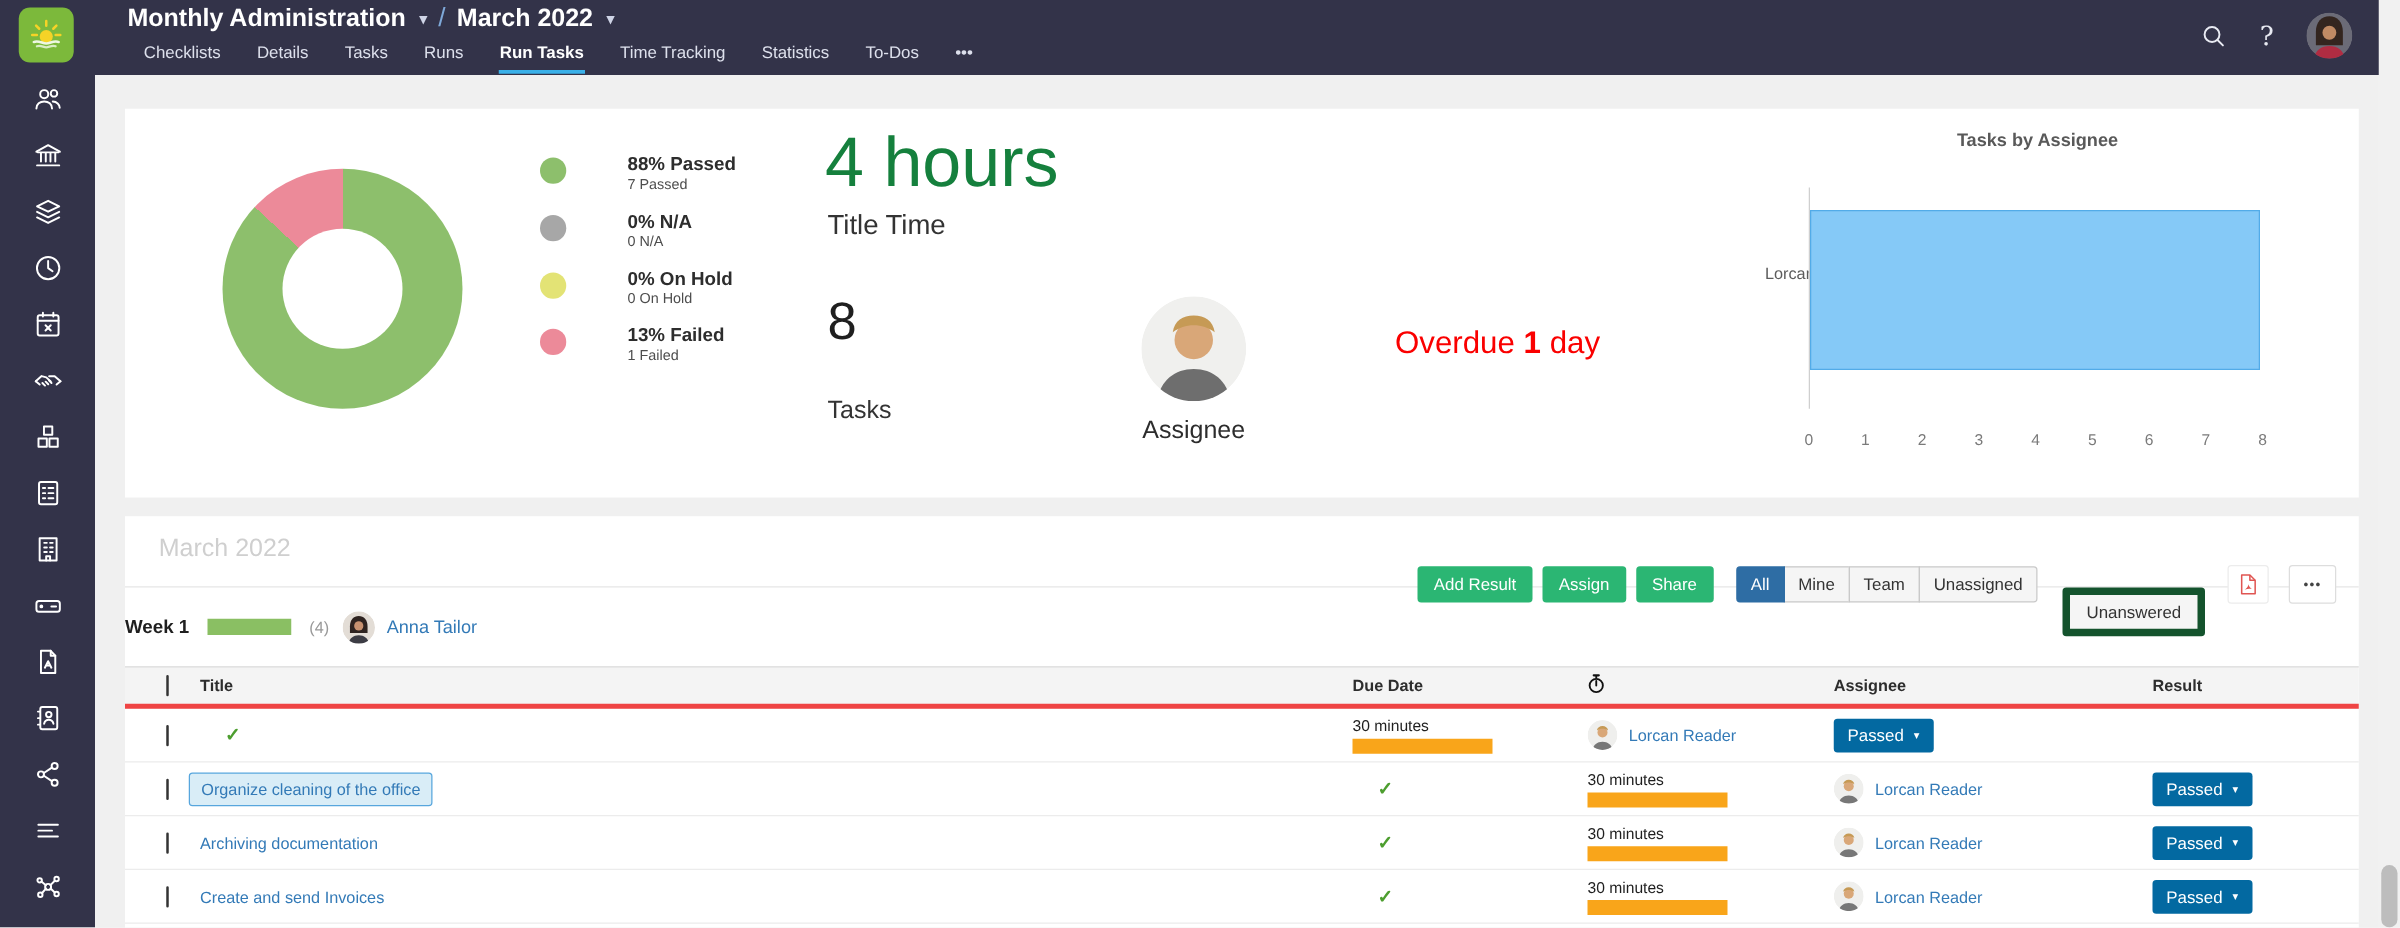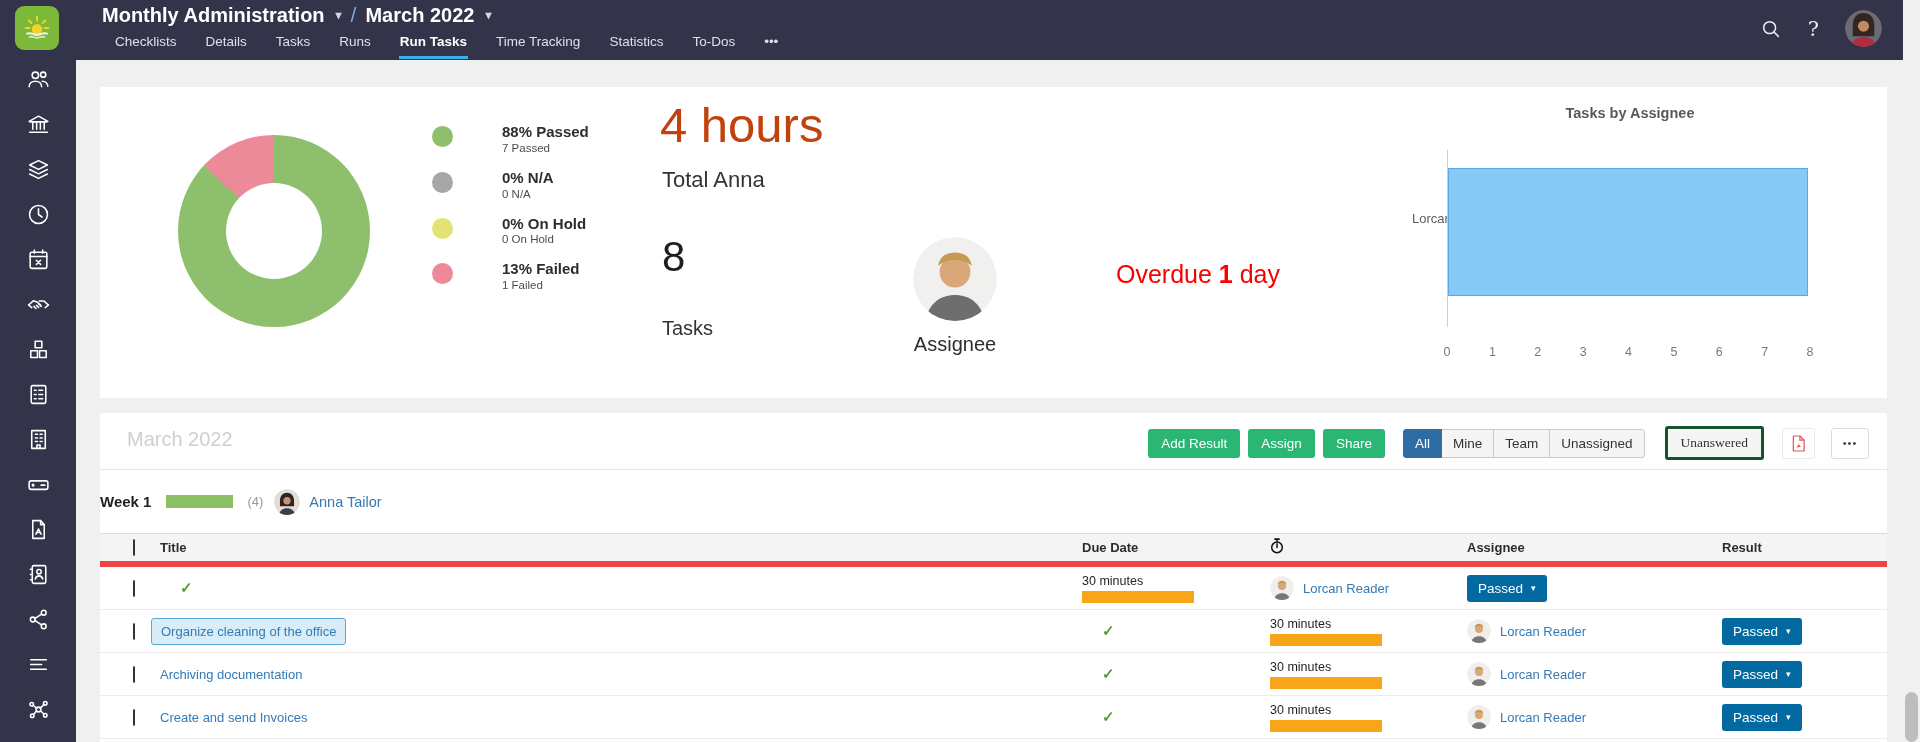--- a/index.html
+++ b/index.html
@@ -46,21 +46,21 @@
   .legend-item { display:flex; align-items:flex-start; margin-bottom:15px;gap:35px; }
   .legend-dot { width:21px; height:21px; border-radius:50%; margin-right:14px; margin-top:3px; }
   .li-0 .legend-dot { background:#8dbf6c; }
   .li-1 .legend-dot { background:#a7a7a7; }
   .li-2 .legend-dot { background:#e3e375; }
   .li-3 .legend-dot { background:#ec8a99; }
   .legend-label { font-size:15px; font-weight:700; color:#2d2d2d; line-height:1.25; }
   .legend-sub { font-size:11.5px; color:#4d4d4d; }
 
   
-  .stat-time   { position:absolute; left:560px; top:10px;  font-size:49px; color:#c2410c;text-align:right; }
+  .stat-time   { position:absolute; left:560px; top:10px;  font-size:56px; color:#15803d;text-align:right; }
   .stat-time-l { position:absolute; left:562px; top:80px;  font-size:22px; color:#333; }
   .stat-count  { position:absolute; left:562px; top:146px; font-size:42px; color:#1f1f1f; }
   .stat-count-l{ position:absolute; left:562px; top:230px; font-size:20px; color:#333; }
   .assignee-block { position:absolute; left:798px; top:150px; width:114px; text-align:center; }
   .assignee-avatar { width:84px; height:84px; border-radius:50%; overflow:hidden; margin:0 auto; }
   .assignee-label { margin-top:12px; font-size:20px; color:#2d2d2d; }
   .overdue { position:absolute; left:1016px; top:168px; width:175px; font-size:25px; color:#fa0000; line-height:1.55; }
   .overdue b { font-weight:700; }
 
   
@@ -79,37 +79,37 @@
   .sec-title { position:absolute; left:27px; top:15px; font-size:20px; color:#cfcfcf; }
   .toolbar { position:absolute; right:18px; top:13px; display:flex; align-items:center; gap:8px; }
   .btn-green { background:#2bb673; color:#fff; border:none; border-radius:3px; font-size:13.5px;
                padding:7px 13px; cursor:pointer; font-family:inherit; }
   .segmented { display:flex; margin-left:10px; }
   .seg-btn { background:#f5f5f5; border:1px solid #c9c9c9; color:#333; font-size:13.5px;
              padding:6px 11px; margin-left:-1px; cursor:pointer; font-family:inherit; }
   .seg-btn:first-child { border-radius:3px 0 0 3px; margin-left:0; }
   .seg-btn:last-child { border-radius:0 3px 3px 0; }
   .seg-btn.active { background:#2e6da4; border-color:#2e6da4; color:#fff; position:relative; z-index:1; }
-  .btn-plain { background:#f5f5f5; border:3px solid #14532d; color:#333; font-size:13.5px;
-               padding:6px 13px; border-radius:3px; margin-left:12px; cursor:pointer; font-family:Liberation Serif, serif; }
+  .btn-plain { background:#f5f5f5; border:6px solid #14532d; color:#333; font-size:13.5px;
+               padding:6px 13px; border-radius:3px; margin-left:12px; cursor:pointer; font-family:Liberation Sans, sans-serif;margin-top:44px; }
   .btn-pdf { width:33px; height:31px; background:#fff; border:1px solid #ececec; border-radius:3px;
              display:flex; align-items:center; justify-content:center; margin-left:10px; cursor:pointer; }
   .btn-more { width:38px; height:31px; background:#fff; border:1px solid #ddd; border-radius:3px;
               color:#444; font-size:11px; letter-spacing:1px; margin-left:8px; cursor:pointer; font-family:inherit; }
 
   .group-row { height:63px; display:flex; align-items:center; }
   .week-label { font-size:15px; font-weight:700; color:#1f1f1f; }
   .week-bar { width:67px; height:13px; background:#8abf63; margin-left:15px; }
   .group-count { font-size:13px; color:#999; margin-left:14px; }
   .avatar-sm { width:26px; height:26px; border-radius:50%; overflow:hidden; margin-left:11px; flex:none; }
   .link { color:#337ab7; text-decoration:none; cursor:pointer; }
   .group-name { font-size:14.5px; margin-left:9px; }
 
   .tgrid { display:grid; grid-template-columns:60px 922px 188px 197px 255px 1fr; align-items:center; }
-  .thead { height:34px; background:#f4f4f4; border-top:1px solid #dcdcdc; border-bottom:6px solid #ef4444;
+  .thead { height:34px; background:#f4f4f4; border-top:1px solid #dcdcdc; border-bottom:4px solid #ef4444;
            font-size:13px; font-weight:700; color:#2d2d2d; }
   .trow { height:43px; border-bottom:1px solid #ececec; font-size:13px; }
   .cell-check { padding-left:33px; }
   .checkbox { width:16px; height:16px; border:1.5px solid #333; border-radius:2px; background:#fff; cursor:pointer; }
   .title-link { font-size:13px; }
   .title-sel { background:#d9edf7; border:1px solid #57a6dd; border-radius:3px; padding:5px 9px; margin-left:-9px;
                display:inline-block; }
   .due-check { padding-left:20px; color:#4d9e2f; font-weight:700; font-size:15px; }
   .time-cell .t-label { font-size:12.5px; color:#1f1f1f; }
   .time-cell .t-bar { width:112px; height:12px; background:#f9a51a; margin-top:3px; }
@@ -323,21 +323,21 @@
         <div class="legend-item li-3">
           <span class="legend-dot"></span>
           <span>
               <div class="legend-label">13% Failed</div>
           <div class="legend-sub">1 Failed</div>
             </span>
         </div>
       </div>
 
       <div class="stat-time">4 hours</div>
-      <div class="stat-time-l">Total Anna</div>
+      <div class="stat-time-l">Title Time</div>
       <div class="stat-count">8</div>
       <div class="stat-count-l">Tasks</div>
 
       <div class="assignee-block">
         <div class="assignee-avatar">
           <svg width="84" height="84" viewBox="0 0 24 24">
             <circle cx="12" cy="12" r="12" fill="#f0f0ee"></circle>
             <circle cx="12" cy="10" r="4.4" fill="#d9a778"></circle>
             <path d="M7.2 8.2C7.6 5.6 9.5 4.4 12 4.4s4.4 1.2 4.8 3.8c-1.5-1.1-3-1.6-4.8-1.6s-3.3.5-4.8 1.6z" fill="#c69a55"></path>
             <path d="M3.6 24c.7-4.8 4.1-7.4 8.4-7.4s7.7 2.6 8.4 7.4z" fill="#6e6e6e"></path>

